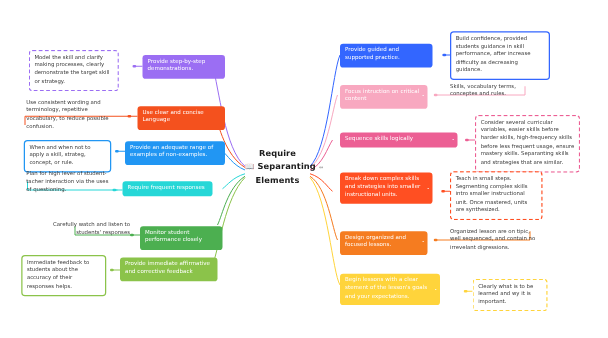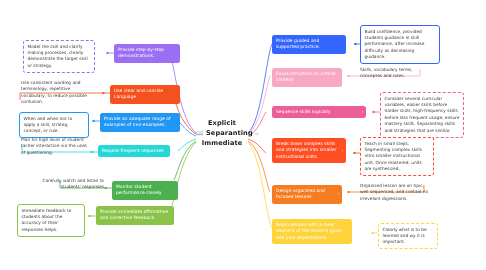--- a/index.html
+++ b/index.html
@@ -104,27 +104,27 @@
       <path d="M356,76 L 420,76 L 420,69" stroke="#f8a8c0"></path>
       <path d="M374,112 L 380,112" stroke="#ec5f94"></path>
       <path d="M354,153 L 360,153" stroke="#ff4f22"></path>
       <path d="M348,192 L 356,192" stroke="#f57c20"></path>
       <path d="M356,192 L 424,192 L 424,185" stroke="#f57c20"></path>
       <path d="M372,233 L 378,233" stroke="#ffd43b"></path>
     </g>
   </svg>
 
   <div class="center" style="left:196px; top:118px; width:52px;">
-    <div>Explicit</div>
+    <div>Require</div>
     <div style="white-space:nowrap;">
       <span class="bookicon">📖</span>
       <span>Separanting</span>
       <span style="font-size:4px; font-weight:normal; color:#888;">⇔</span>
     </div>
-    <div>Immediate</div>
+    <div>Elements</div>
   </div>
 
   <div class="node branch" style="left:114px; top:44px; width:66px; background:#9b6ef3;">
     <span>Provide step-by-step demonstrations.</span>
   </div>
   <div class="node leaf leaf-dashed" style="left:23px; top:40px; width:72px; border-color:#9b6ef3;">
     <span>Model the skill and clarify making processes, clearly demonstrate the target skill or strategy.</span>
   </div>
   <div class="dot" style="left:106px; top:51.5px; border-color:#9b6ef3;"></div>
 

